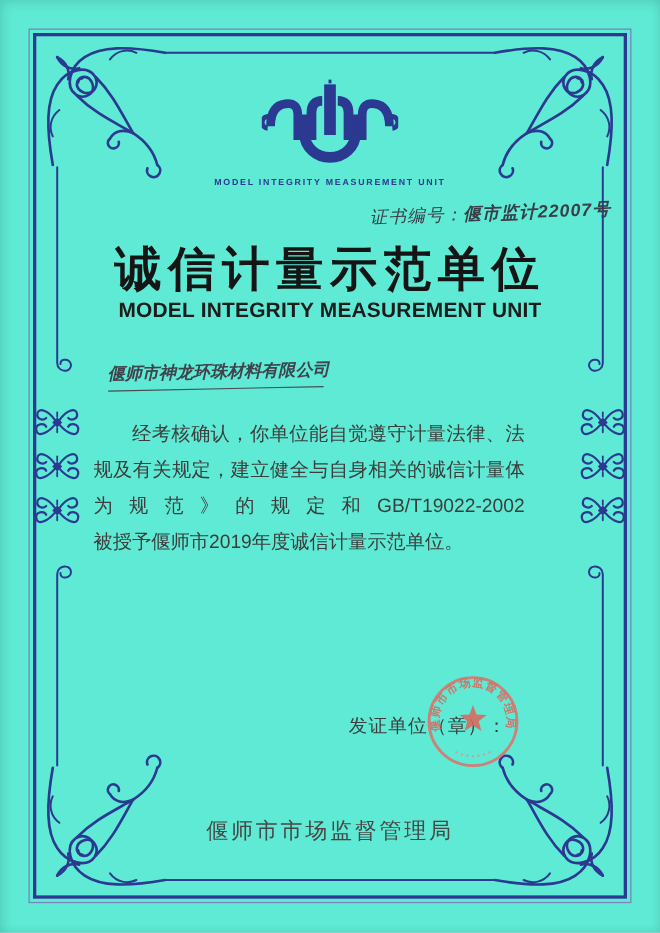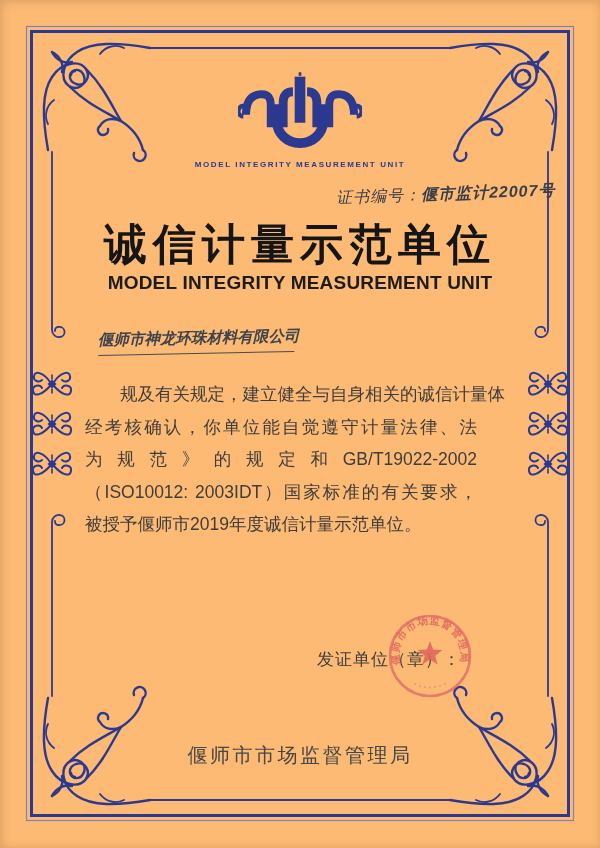--- a/index.html
+++ b/index.html
@@ -1,18 +1,18 @@
 <!DOCTYPE html>
 <html><head>
 <meta charset="utf-8">
 <style>
   html,body{margin:0;padding:0;}
   body{background:#d8d8d8;font-family:"Liberation Sans","DejaVu Sans",sans-serif;}
   .page{
-    position:relative;width:600px;height:848px;background:#fdba74;overflow:hidden;
+    position:relative;width:600px;height:848px;background:#5eead4;overflow:hidden;
     box-shadow:inset 3px 3px 10px rgba(0,0,0,.10), inset -2px -2px 8px rgba(0,0,0,.06);
   }
   .border-svg{position:absolute;left:0;top:0;width:600px;height:848px;}
   .logo-wrap{position:absolute;left:0;top:72px;width:600px;text-align:center;}
   .logo-svg{width:124px;height:82px;}
   .logo-caption{
     margin-top:2px;font-size:8px;font-weight:bold;color:#2b3990;
     letter-spacing:1.6px;
   }
   .cert-no{
@@ -129,24 +129,23 @@
   <div class="cert-no">
     <span>证书编号：</span><span class="hand">偃市监计22007号</span>
   </div>
 
   <div class="title-zh">诚信计量示范单位</div>
   <div class="title-en">MODEL INTEGRITY MEASUREMENT UNIT</div>
 
   <div class="company">偃师市神龙环珠材料有限公司</div>
 
   <div class="body-text">
+      <div class="body-line">经考核确认，你单位能自觉遵守计量法律、法</div>
       <div class="body-line">规及有关规定，建立健全与自身相关的诚信计量体</div>
-      <div class="body-line">经考核确认，你单位能自觉遵守计量法律、法</div>
       <div class="body-line">为规范》的规定和GB/T19022-2002</div>
-      <div class="body-line">（ISO10012: 2003IDT）国家标准的有关要求，</div>
       <div class="body-line">被授予偃师市2019年度诚信计量示范单位。</div>
     </div>
 
   <div class="issuer-line">发证单位（章）：</div>
 
   <svg class="seal-svg" viewBox="0 0 96 96" fill="none">
     <circle cx="48" cy="46" r="40" stroke="#e0716a" stroke-width="2.6"></circle>
     <polygon points="48,31 51.2,39.6 60.4,40 53.2,45.7 55.6,54.5 48,49.5 40.4,54.5 42.8,45.7 35.6,40 44.8,39.6" fill="#df645b" stroke="none"></polygon>
     <path id="sealArc" d="M20,58 A31,31 0 1 1 76,58" fill="none" stroke="none"></path>
     <text font-size="10.5" fill="#df645b" font-weight="bold" letter-spacing="1">

